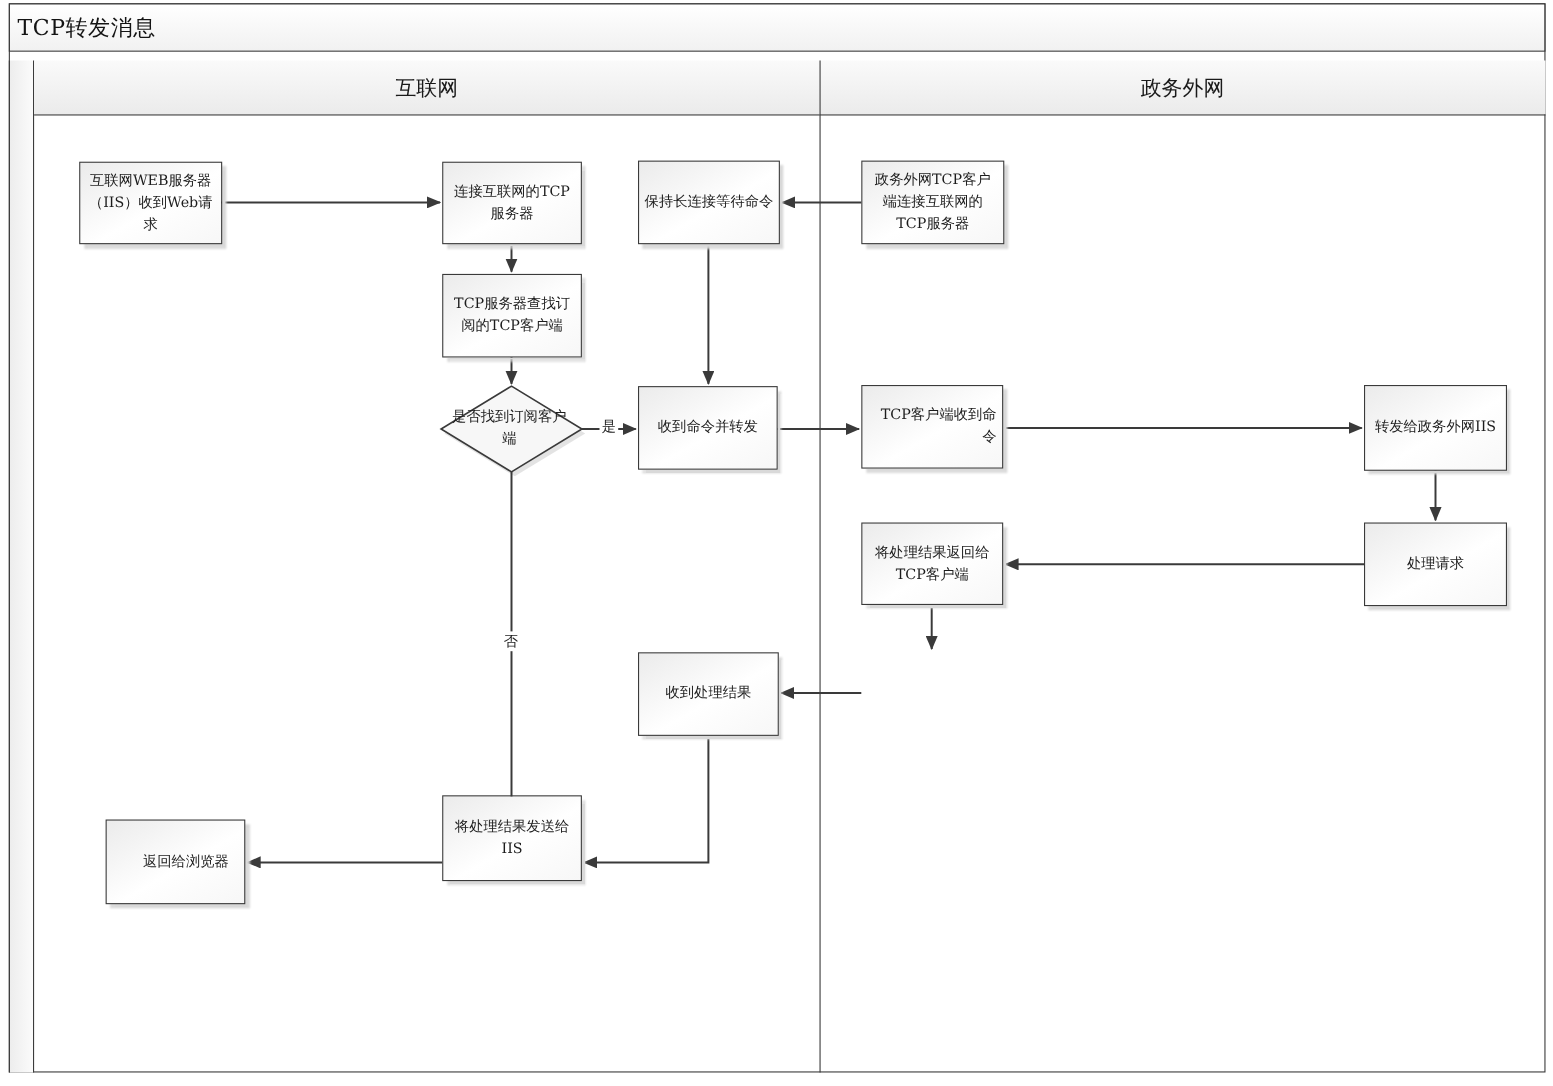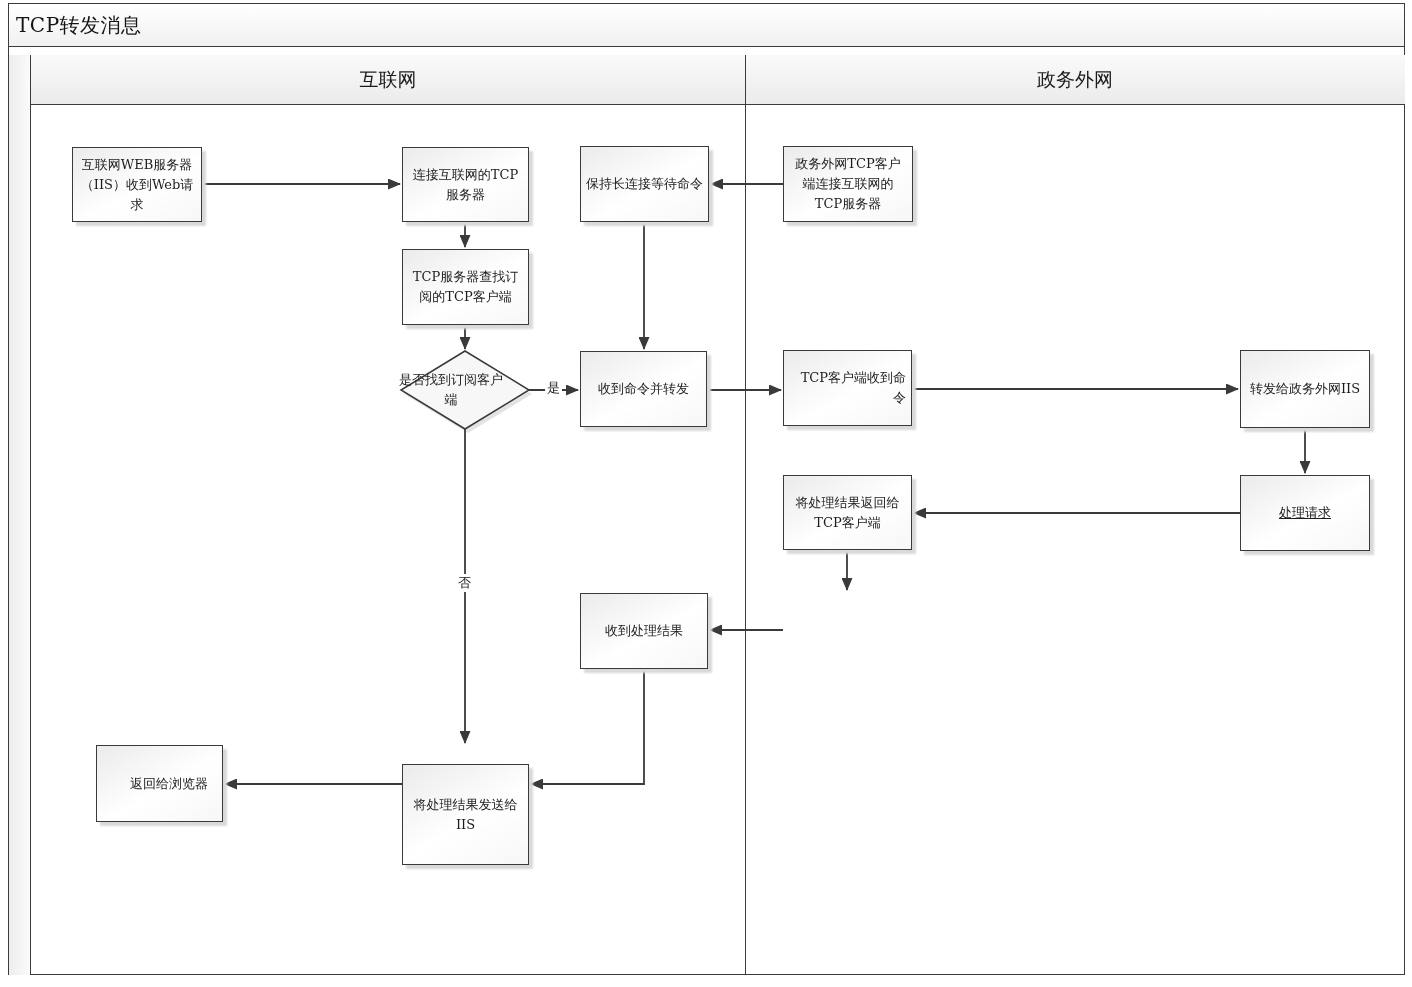--- a/index.html
+++ b/index.html
@@ -106,49 +106,49 @@
 
   <div class="node" style="left:52px;  top:147px; width:130px; height:75px;margin-left:20px;">
     <span>互联网WEB服务器（IIS）收到Web请求</span>
   </div>
   <div class="node" style="left:402px; top:147px; width:127px; height:75px;">
     <span>连接互联网的TCP服务器</span>
   </div>
   <div class="node" style="left:402px; top:249px; width:127px; height:76px;">
     <span>TCP服务器查找订阅的TCP客户端</span>
   </div>
-  <div class="decision-label" style="left:393px; top:364px; width:116px; height:52px;">
+  <div class="decision-label" style="left:405px; top:364px; width:116px; height:52px;">
     <span>是否找到订阅客户端</span>
   </div>
   <div class="node" style="left:580px; top:146px; width:129px; height:76px;">
     <span>保持长连接等待命令</span>
   </div>
   <div class="node" style="left:580px; top:351px; width:127px; height:76px;">
     <span>收到命令并转发</span>
   </div>
   <div class="node" style="left:580px; top:593px; width:128px; height:76px;">
     <span>收到处理结果</span>
   </div>
-  <div class="node" style="left:402px; top:764px; width:127px; height:101px;">
+  <div class="node" style="left:402px; top:723px; width:127px; height:78px;">
     <span>将处理结果发送给IIS</span>
   </div>
   <div class="node" style="left:96px;  top:745px; width:127px; height:77px;padding-left:24px;">
     <span>返回给浏览器</span>
   </div>
 
   <div class="node" style="left:783px; top:146px; width:130px; height:76px;">
     <span>政务外网TCP客户端连接互联网的TCP服务器</span>
   </div>
   <div class="node" style="left:783px; top:350px; width:129px; height:76px;text-align:right;">
     <span>TCP客户端收到命令</span>
   </div>
   <div class="node" style="left:1240px; top:350px; width:130px; height:78px;">
     <span>转发给政务外网IIS</span>
   </div>
-  <div class="node" style="left:1240px; top:475px; width:130px; height:76px;text-decoration:underline;">
+  <div class="node" style="left:1240px; top:475px; width:130px; height:76px;">
     <span>处理请求</span>
   </div>
   <div class="node" style="left:783px; top:475px; width:129px; height:75px;">
     <span>将处理结果返回给TCP客户端</span>
   </div>
 
   <span class="edge-label" style="left:545px; top:379px;">是</span>
   <span class="edge-label" style="left:456px; top:574px;">否</span>
 </div>
 

